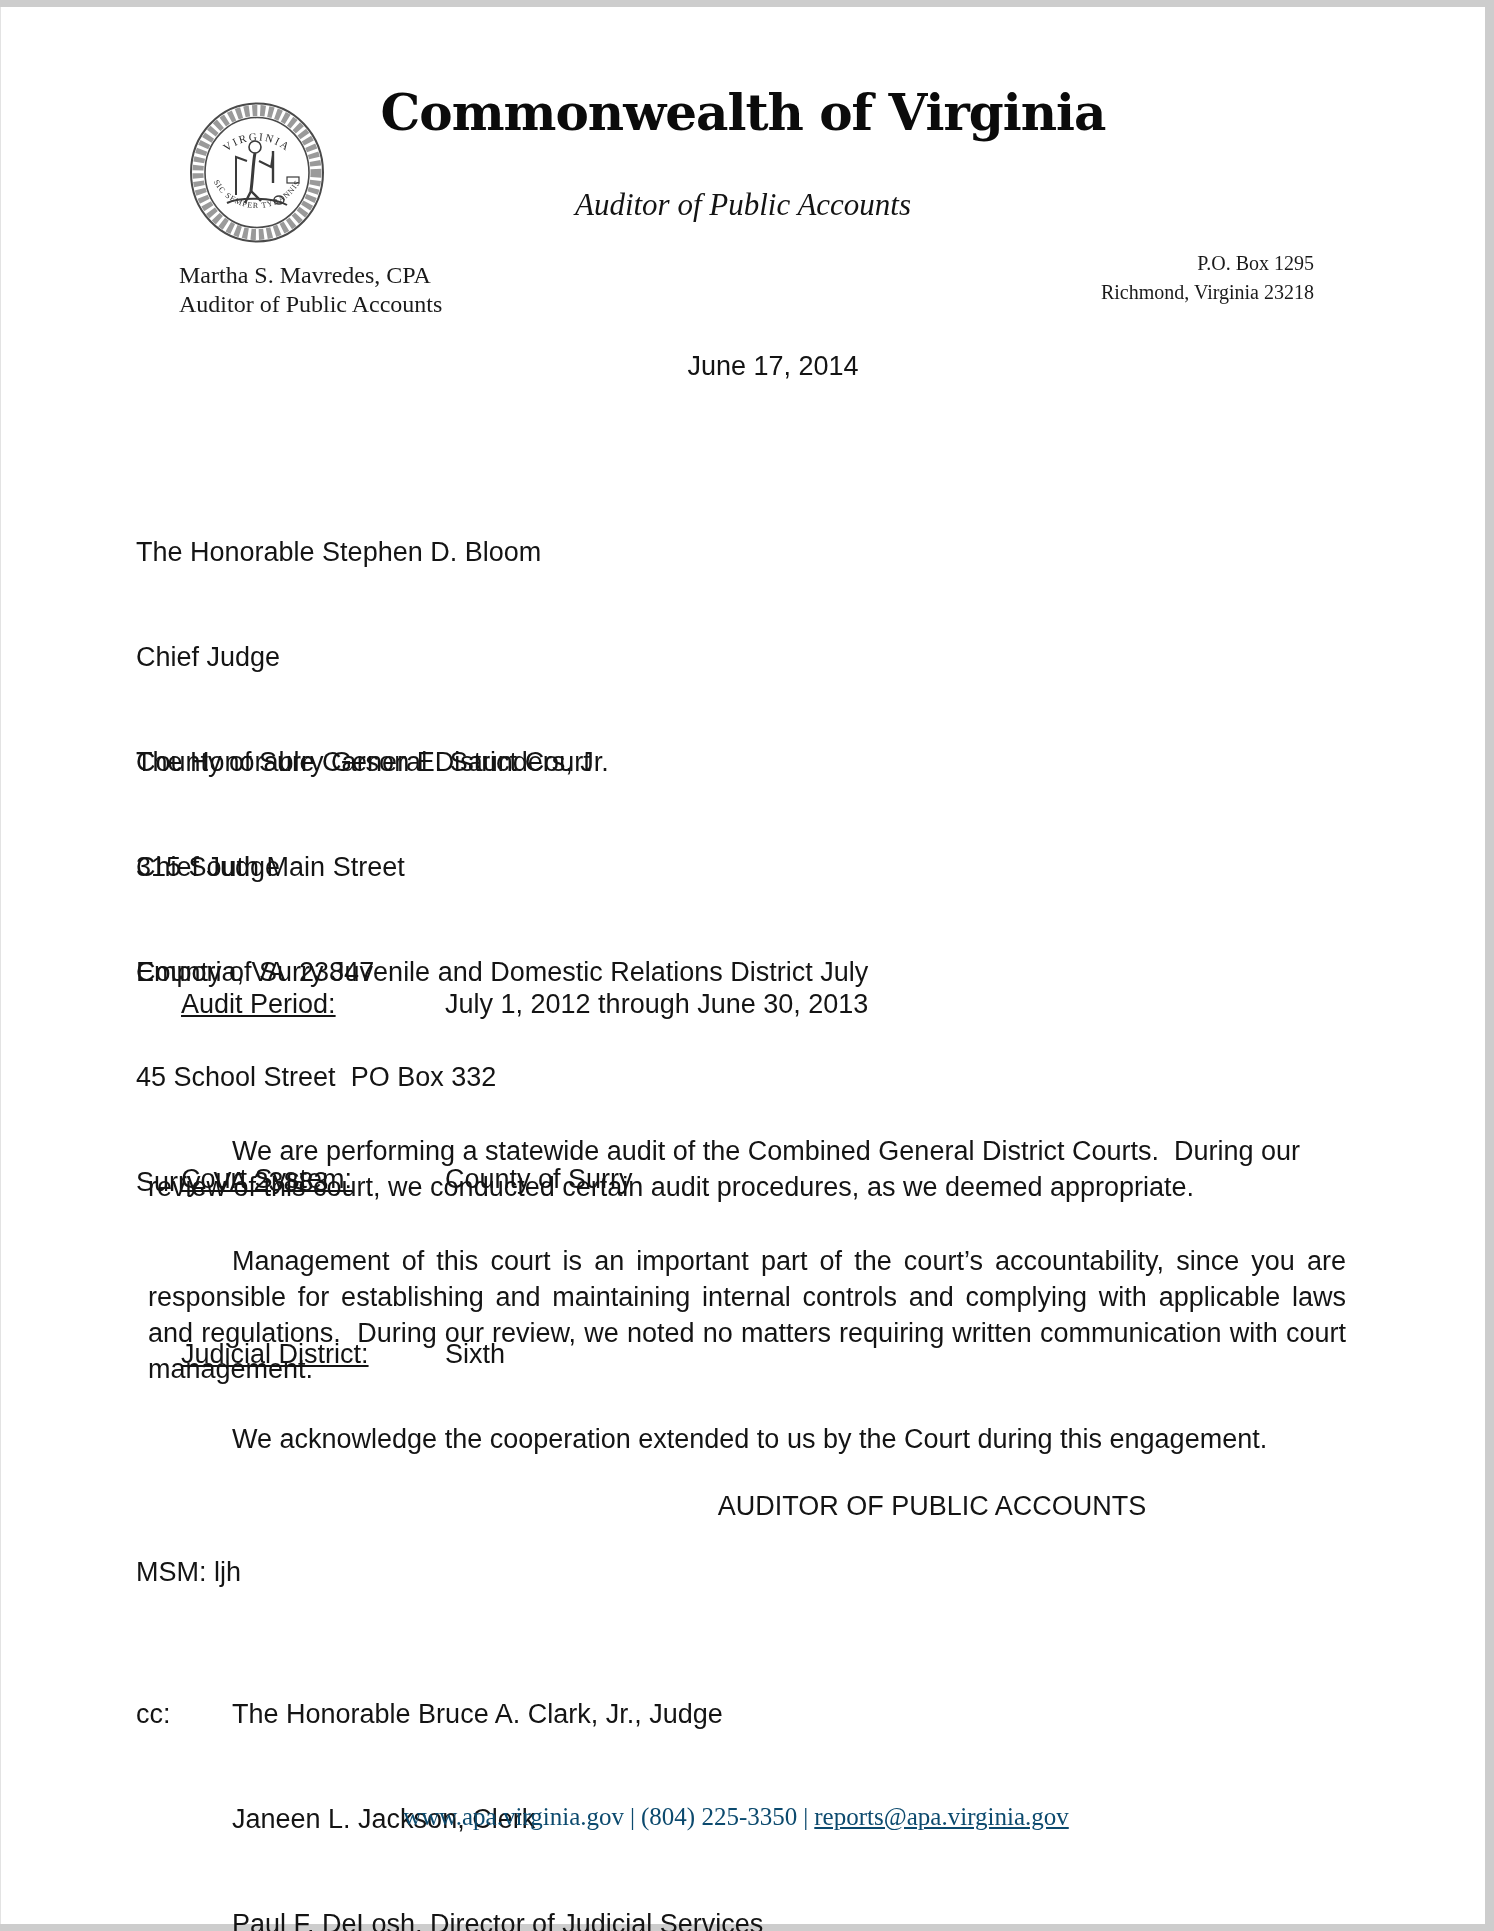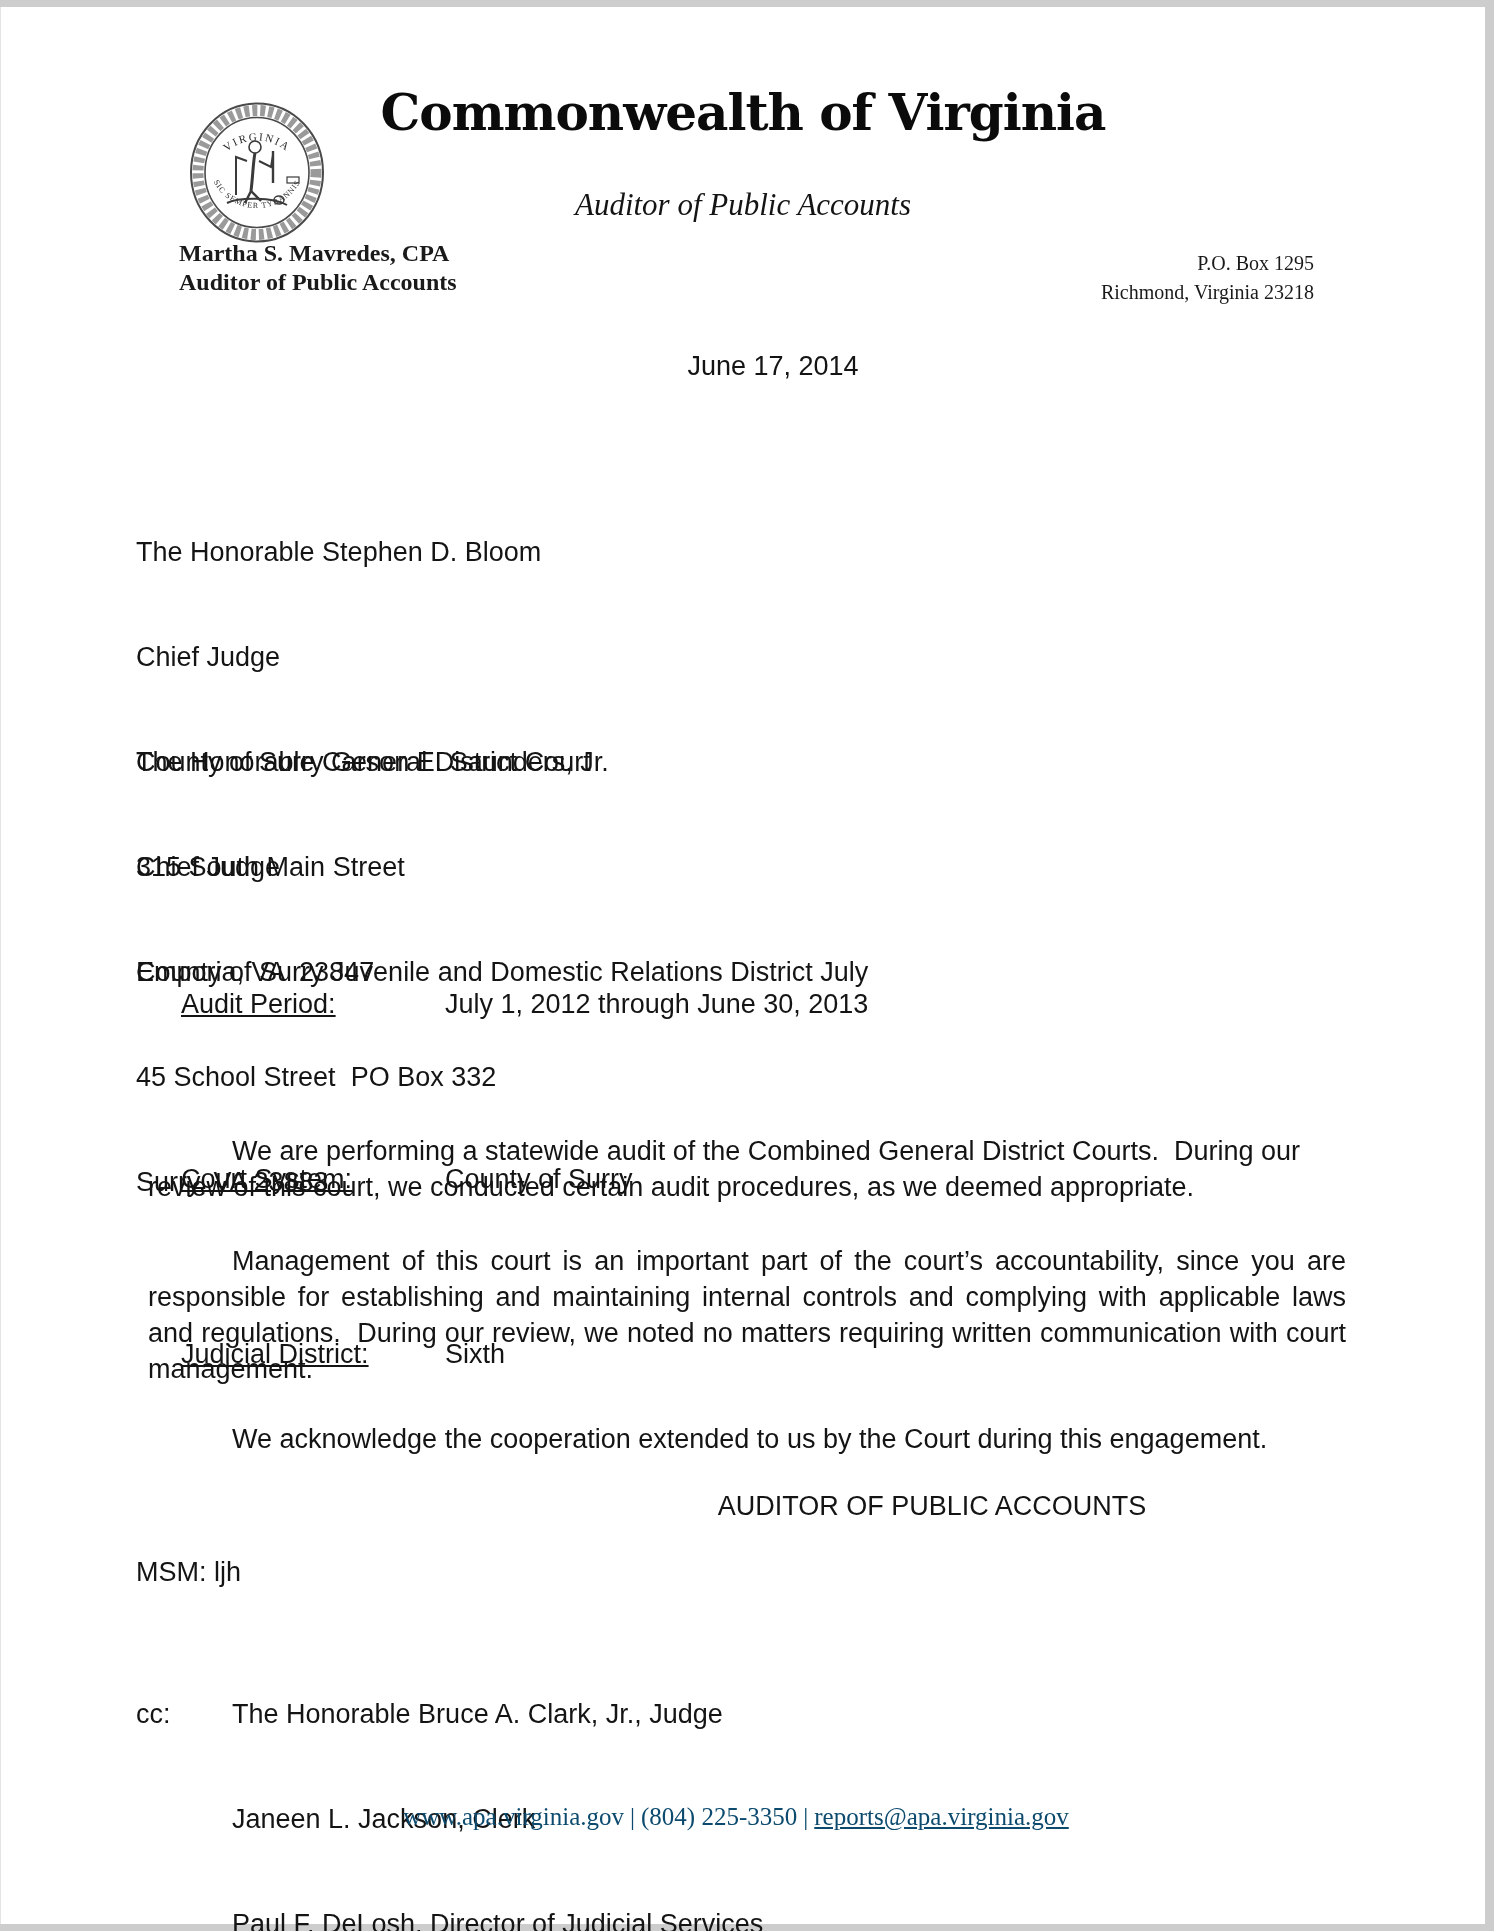--- a/index.html
+++ b/index.html
@@ -25,23 +25,23 @@
     left:0;right:0;top:76px;text-align:center;
     font-family:"DejaVu Serif","Liberation Serif",serif;
     font-weight:bold;font-size:50px;letter-spacing:-1px;color:#0b0b0b;
   }
   .lh-subtitle{
     left:0;right:0;top:180px;text-align:center;
     font-family:"Liberation Serif",serif;
     font-style:italic;font-size:31px;color:#141414;
   }
   .lh-left{
-    left:178px;top:232px;
+    left:178px;top:254px;
     font-family:"Liberation Serif",serif;
-    font-size:24px;line-height:29px;color:#1a1a1a;font-weight:bold;
+    font-size:24px;line-height:29px;color:#1a1a1a;
   }
   .lh-right{
     right:171px;top:242px;text-align:right;
     font-family:"Liberation Serif",serif;
     font-size:20px;line-height:29px;color:#1a1a1a;
   }
 
   
   .bodytext{font-size:27px;line-height:35px;color:#141414;white-space:pre-wrap;}
   .date-line{left:0;right:14px;top:342px;text-align:center;padding-left:74px;}

